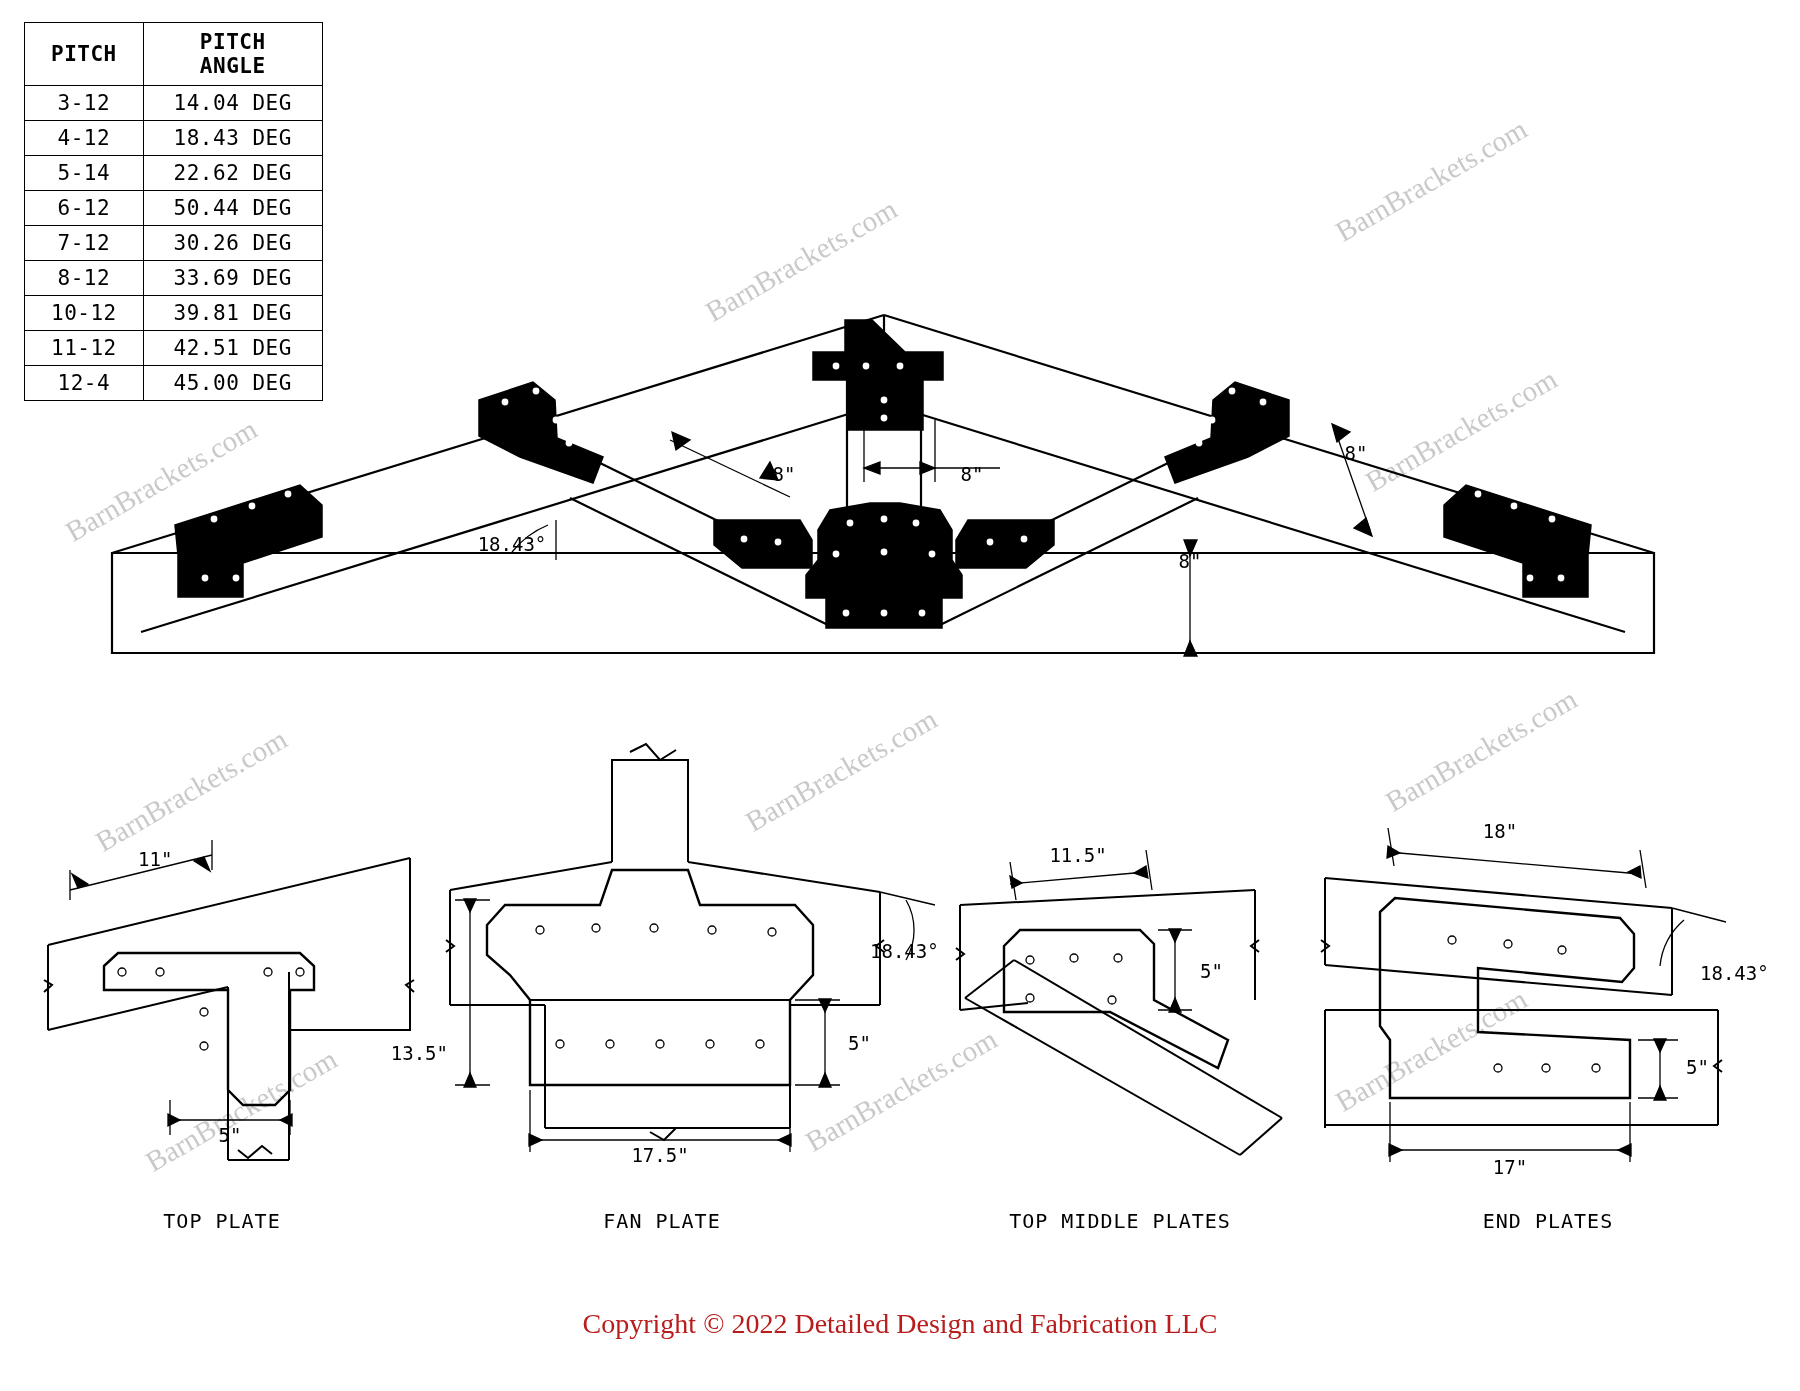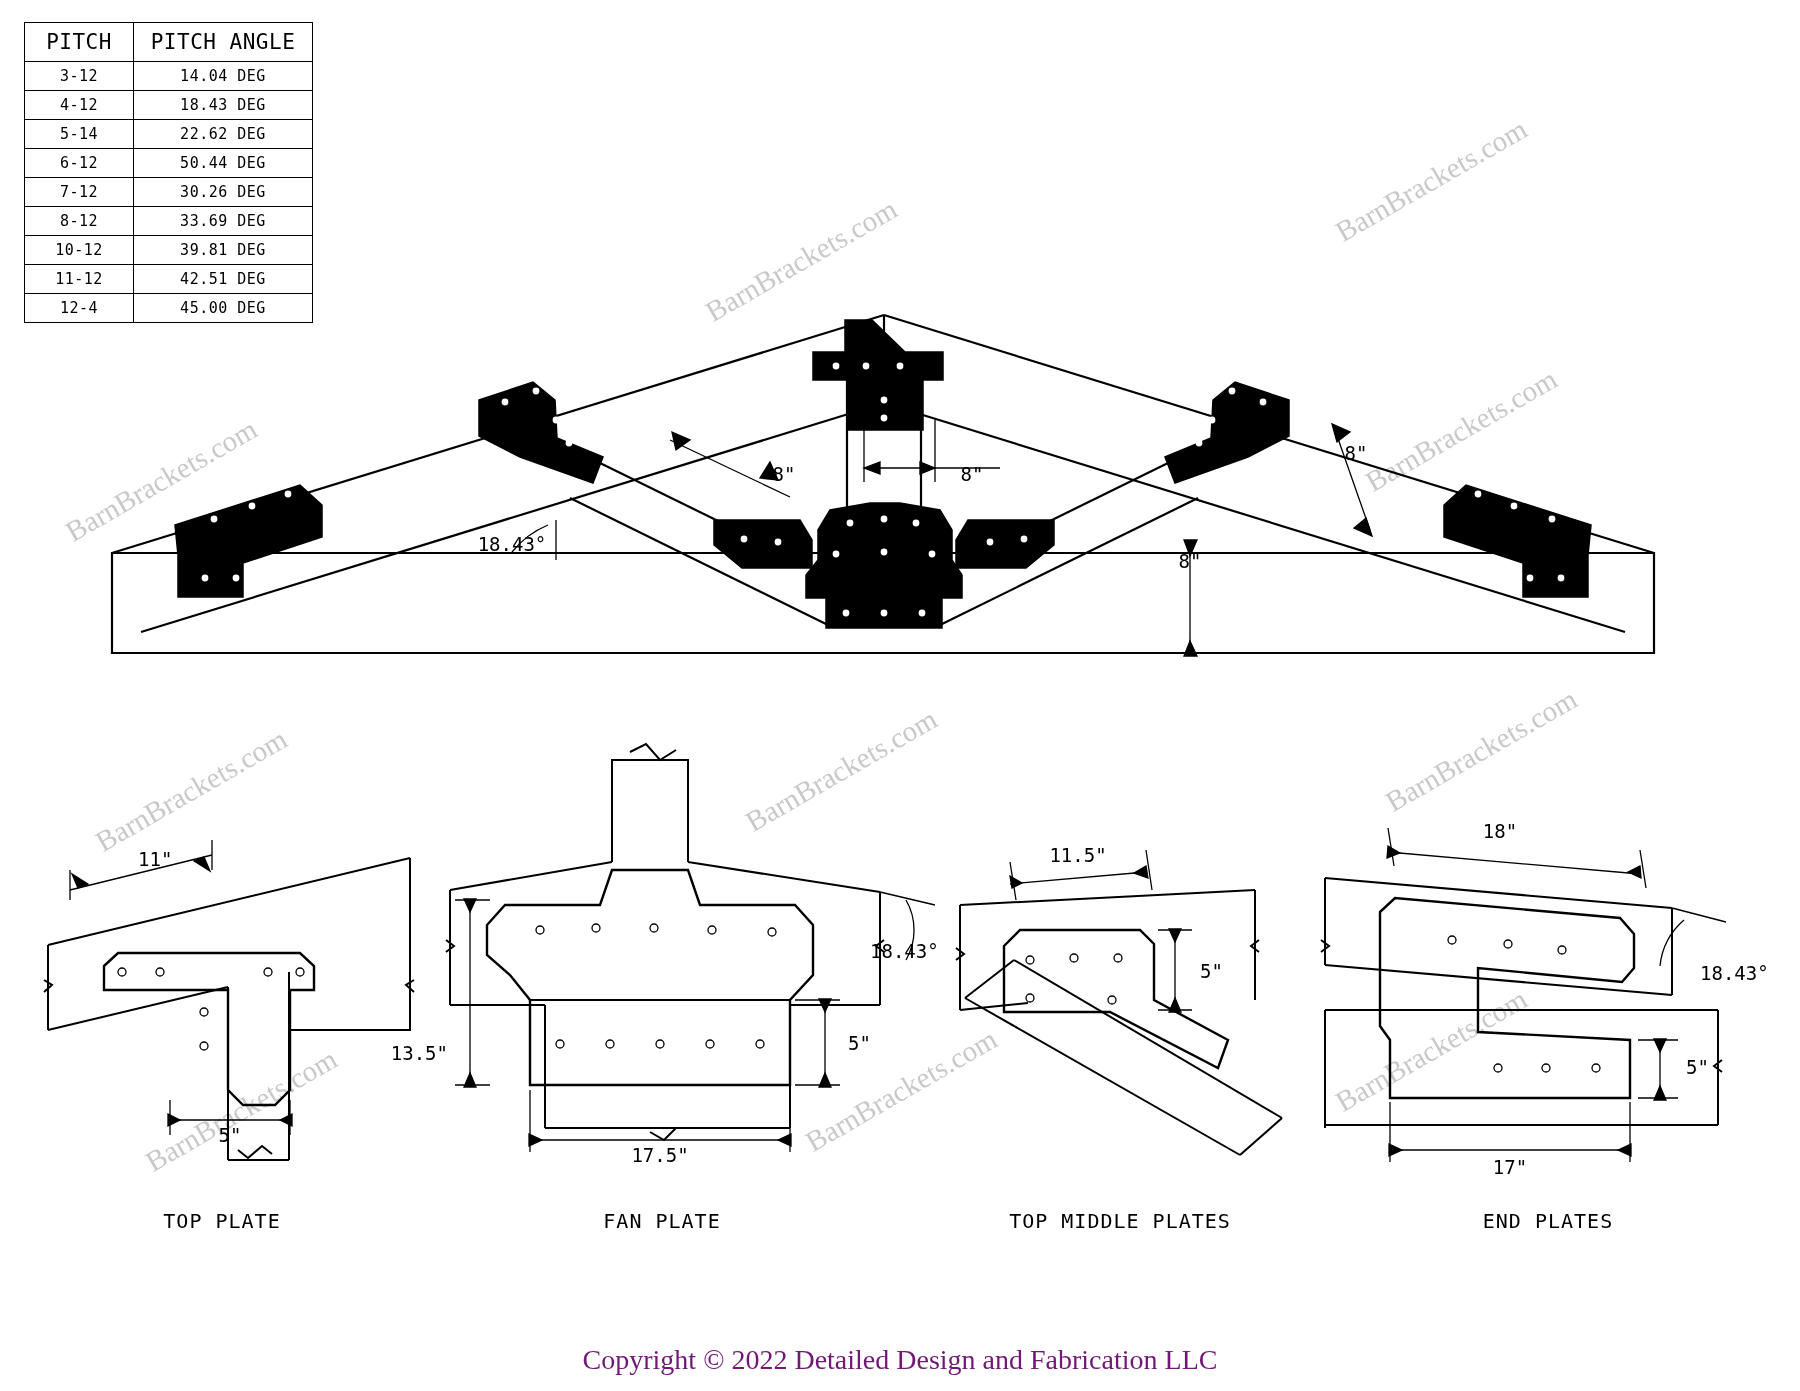--- a/index.html
+++ b/index.html
@@ -4,37 +4,37 @@
 <style>
   html,body{margin:0;padding:0;background:#ffffff;}
   body{width:1800px;height:1391px;position:relative;overflow:hidden;
        font-family:"DejaVu Sans Mono","Liberation Mono",monospace;color:#000;}
   .root{position:absolute;left:0;top:0;width:1800px;height:1391px;}
 
   
   .pitch-table{position:absolute;left:24px;top:22px;border-collapse:collapse;}
   .pitch-table th,.pitch-table td{
       border:1.6px solid #000;font-family:"DejaVu Sans Mono","Liberation Mono",monospace;
-      font-size:15px;text-align:center;padding:5px 10px;letter-spacing:.5px;}
-  .pitch-table th{font-weight:normal;font-size:21px;padding:7px 16px;}
+      font-size:21px;text-align:center;padding:5px 10px;letter-spacing:.5px;}
+  .pitch-table th{font-weight:bold;font-size:21px;padding:7px 26px;}
   .pitch-table td.p{width:88px;}
   .pitch-table td.a{width:158px;}
 
   
   .wm{position:absolute;color:#c9c9c9;font-family:"Liberation Serif",serif;
       font-size:29px;white-space:nowrap;transform:rotate(-30deg);
       transform-origin:left top;pointer-events:none;}
 
   
   svg.layer{position:absolute;left:0;top:0;width:1800px;height:1391px;overflow:visible;}
 
   .lbl{font-family:"DejaVu Sans Mono","Liberation Mono",monospace;font-size:19px;fill:#000;}
   .lbl-big{font-family:"DejaVu Sans Mono","Liberation Mono",monospace;font-size:20px;fill:#000;letter-spacing:1px;}
-  .copy{position:absolute;width:100%;text-align:center;top:1344px;
-        font-family:"Liberation Serif",serif;font-size:28px;color:#701a75;}
+  .copy{position:absolute;width:100%;text-align:center;top:1308px;
+        font-family:"Liberation Serif",serif;font-size:28px;color:#b91c1c;}
 </style>
 </head>
 <body>
 
 <div class="root">
 
   <div class="wm" style="left:60px;  top:520px;">BarnBrackets.com</div>
   <div class="wm" style="left:700px; top:300px;">BarnBrackets.com</div>
   <div class="wm" style="left:1330px;top:220px;">BarnBrackets.com</div>
   <div class="wm" style="left:1360px;top:470px;">BarnBrackets.com</div>

